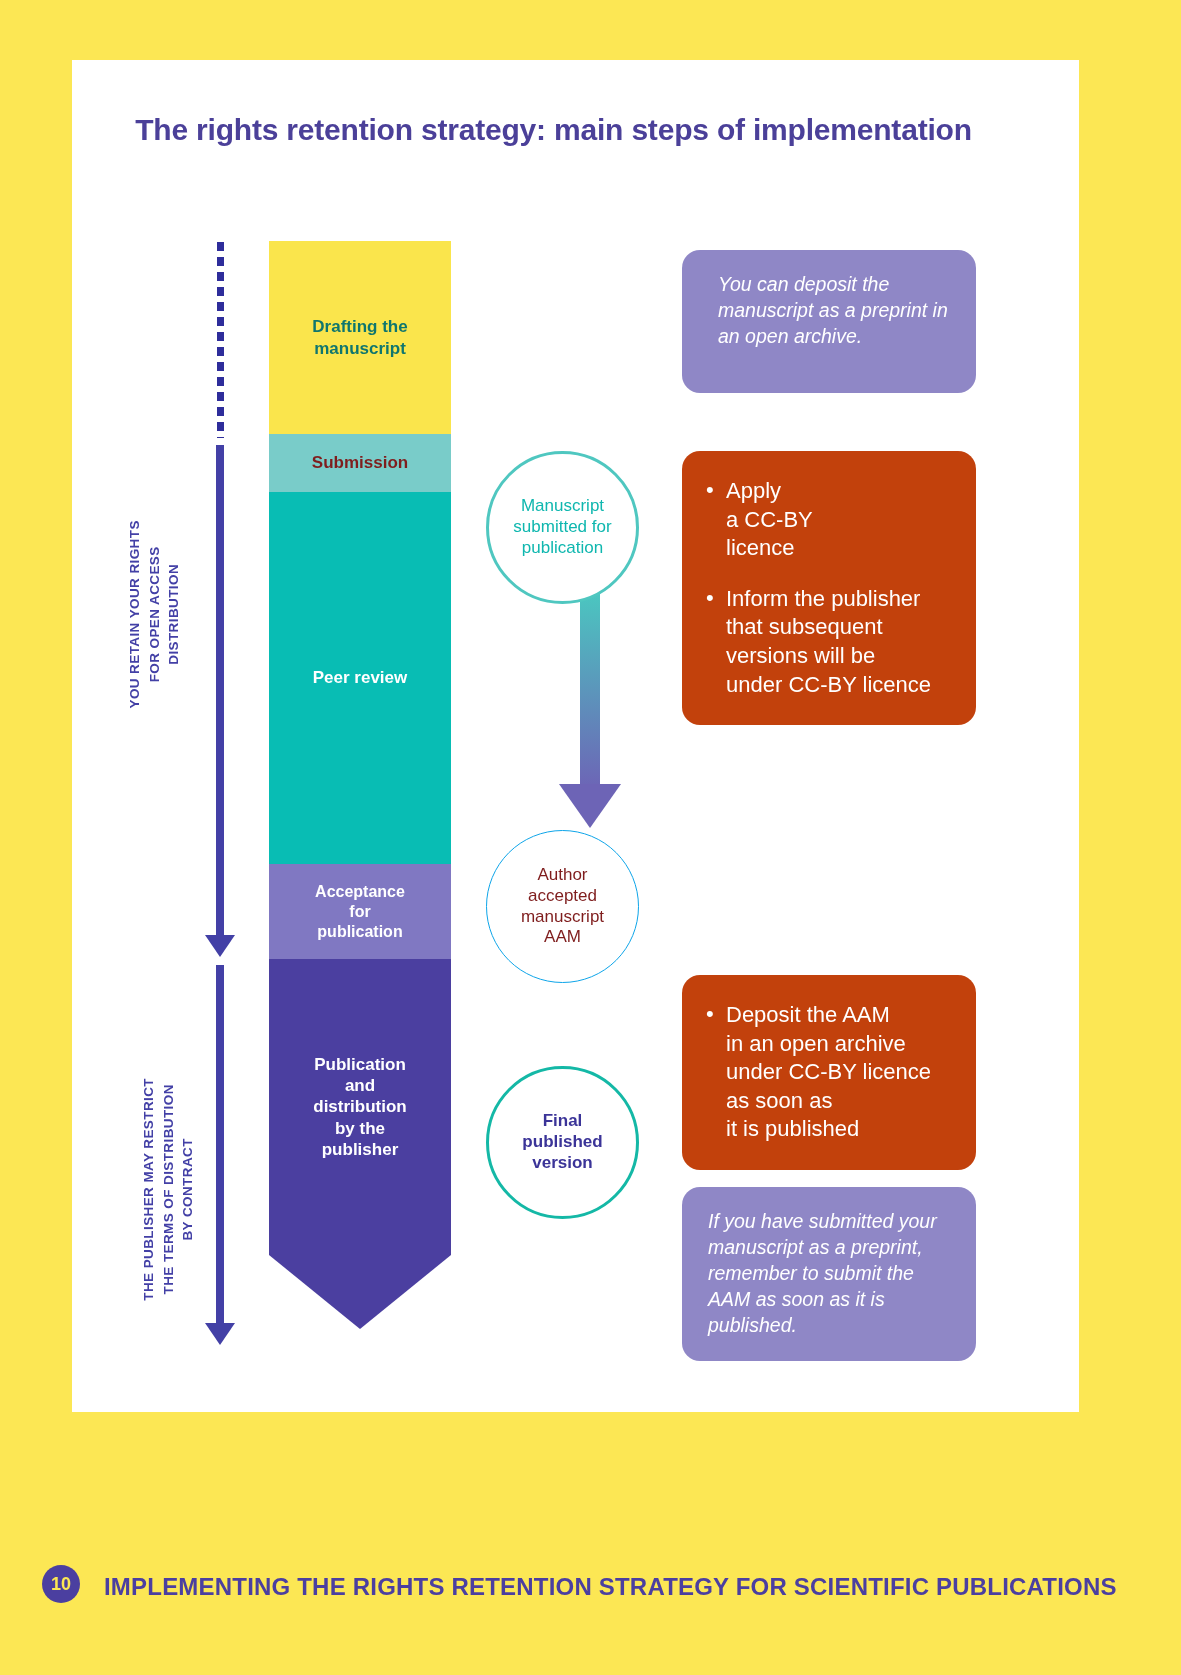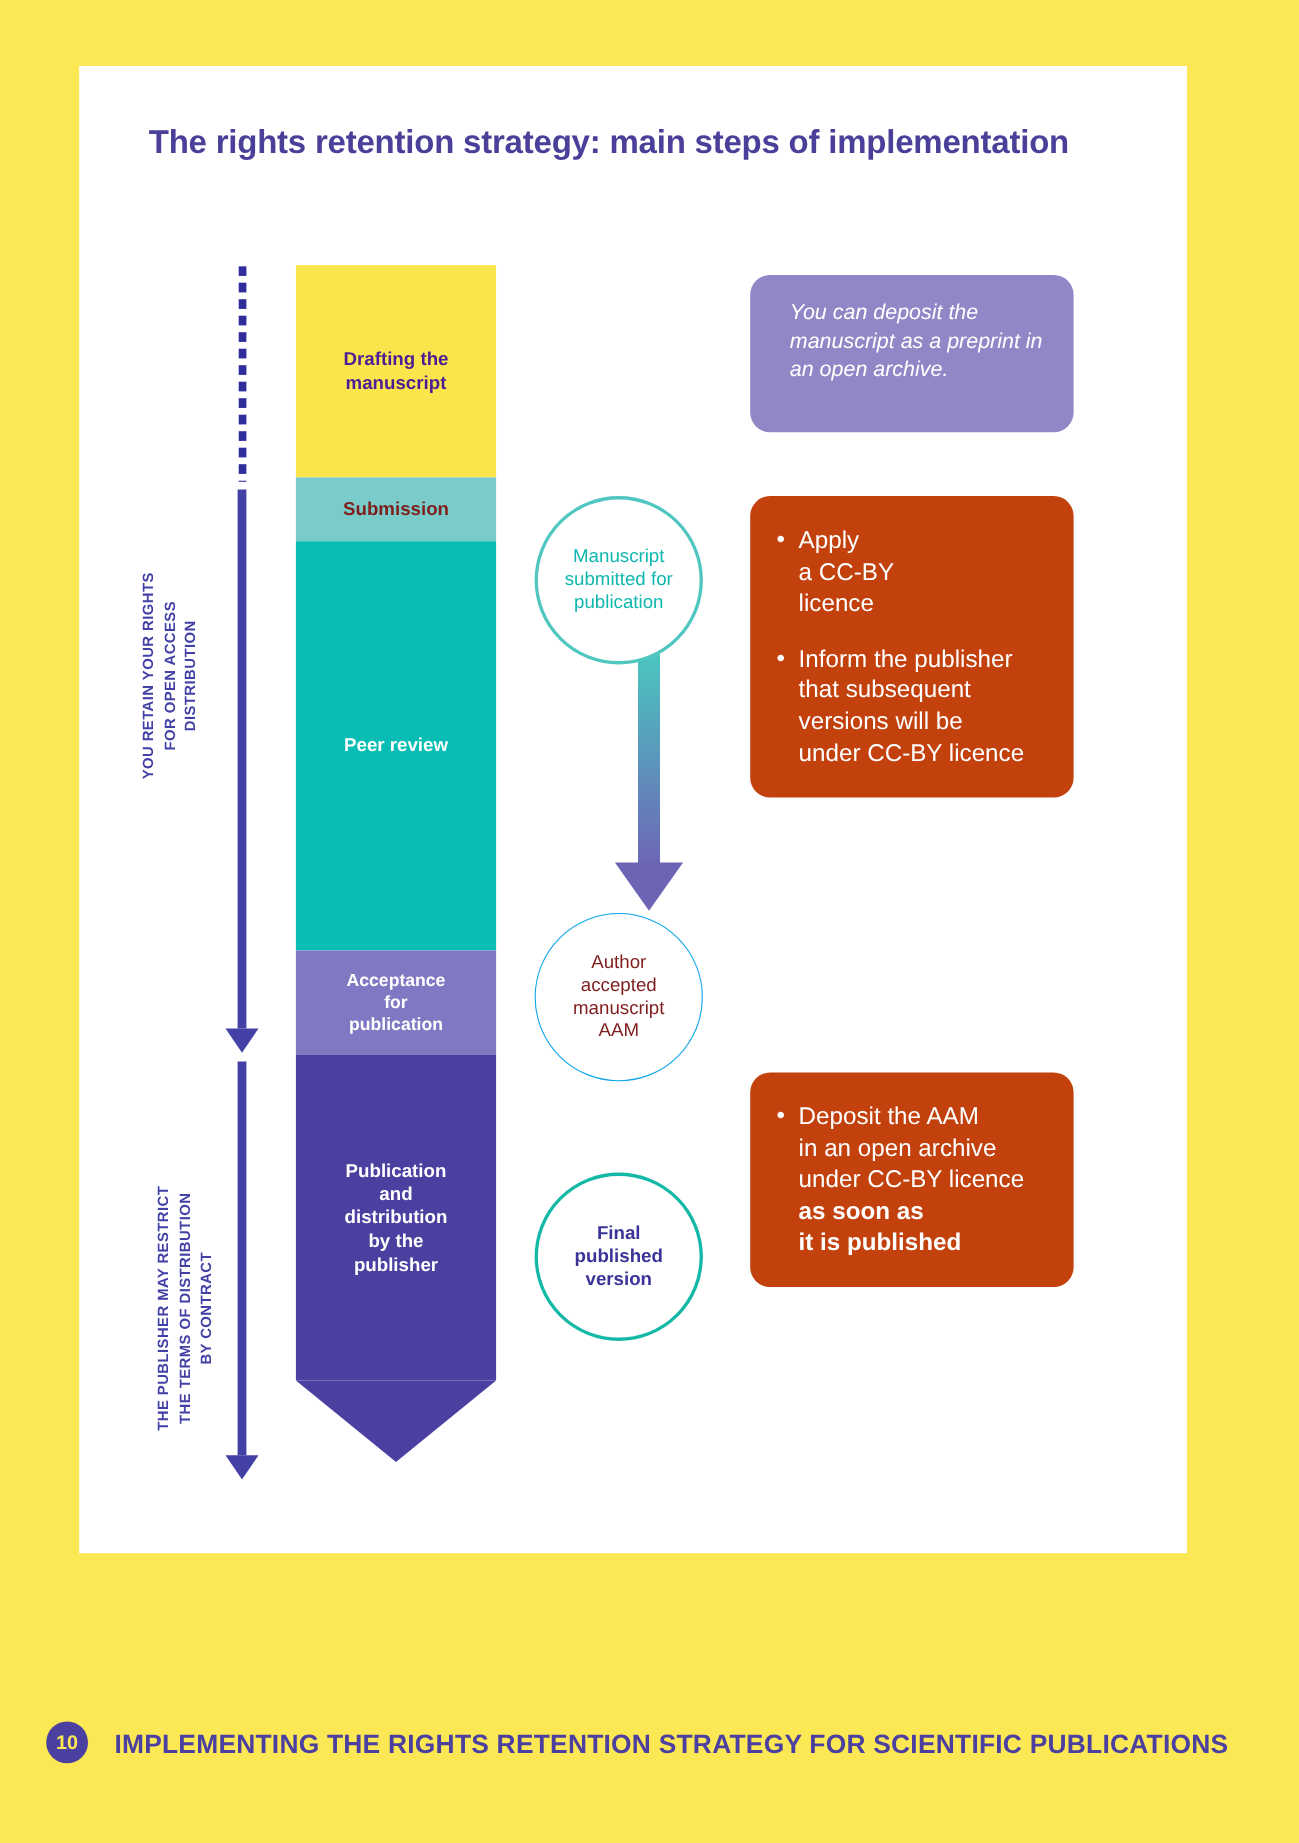--- a/index.html
+++ b/index.html
@@ -80,21 +80,21 @@
   .stage {
     position: relative;
     width: 182px;
     display: flex; align-items: center; justify-content: center;
     text-align: center;
     font-weight: bold;
     font-size: 17px;
     line-height: 1.25;
     white-space: pre-line;
   }
-  #stage-drafting   { height: 193px; background: #FAE54C; color: #4c1d95; }
+  #stage-drafting   { height: 193px; background: #FAE54C; color: #0f766e; }
   #stage-submission { height: 58px;  background: #79CCC9; color: #7f1d1d; }
   #stage-peer       { height: 372px; background: #08BDB4; color: #ffffff; }
   #stage-acceptance { height: 95px;  background: #8078C2; color: #ffffff; font-size: 16px;}
   #stage-publication{ height: 296px; background: #4B3FA0; color: #ffffff; font-size: 17px;}
   .stage-arrow {
     position: absolute; left: 197px; top: 1195px;
     width: 0; height: 0;
     border-left: 91px solid transparent;
     border-right: 91px solid transparent;
     border-top: 74px solid #4B3FA0;
@@ -159,21 +159,21 @@
     position: relative;
     padding-left: 20px;
     white-space: pre-line;
   }
   .callout li + li { margin-top: 22px; }
   .callout li::before {
     content: "\2022";
     position: absolute; left: 0; top: -1px;
     font-size: 22px;
   }
-  .callout .emph { font-weight: bold; display: block; }
+  .callout .emph { font-weight: normal; display: block; }
 
   
   .footer { position: absolute; left: 0; top: 1565px; width: 1181px; height: 60px; }
   .pagenum {
     position: absolute; left: 42px; top: 0;
     width: 38px; height: 38px; border-radius: 50%;
     background: #4B3FA0; color: #FCE754;
     display: flex; align-items: center; justify-content: center;
     font-size: 18px; font-weight: bold;
   }
@@ -264,20 +264,25 @@
 
     <div class="callout solid" id="callout-deposit">
       <ul>
         <li><span>Deposit the AAM
 in an open archive
 under CC-BY licence</span><span class="emph">as soon as
 it is published</span></li>
       </ul>
     </div>
 
+    <div class="callout soft" id="callout-remember">If you have submitted
+your manuscript as
+a preprint, remember
+to submit the AAM as
+soon as it is published.</div>
 
   </div>
 
   <div class="footer">
     <div class="pagenum">10</div>
     <div class="footer-text">IMPLEMENTING THE RIGHTS RETENTION STRATEGY FOR SCIENTIFIC PUBLICATIONS</div>
   </div>
 
 </div>
 

